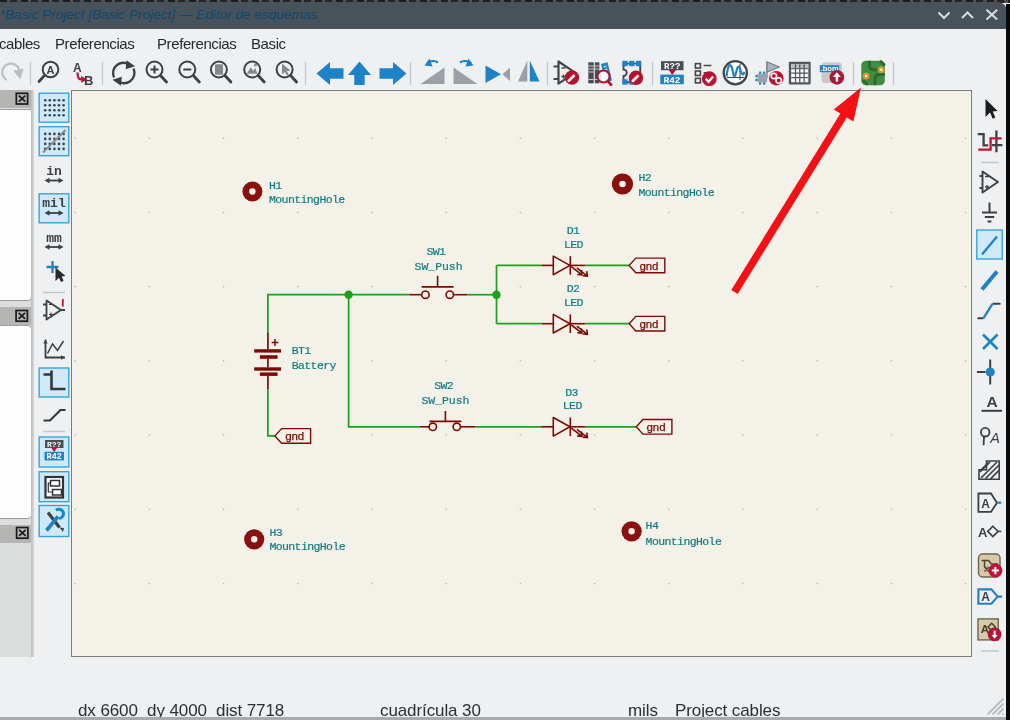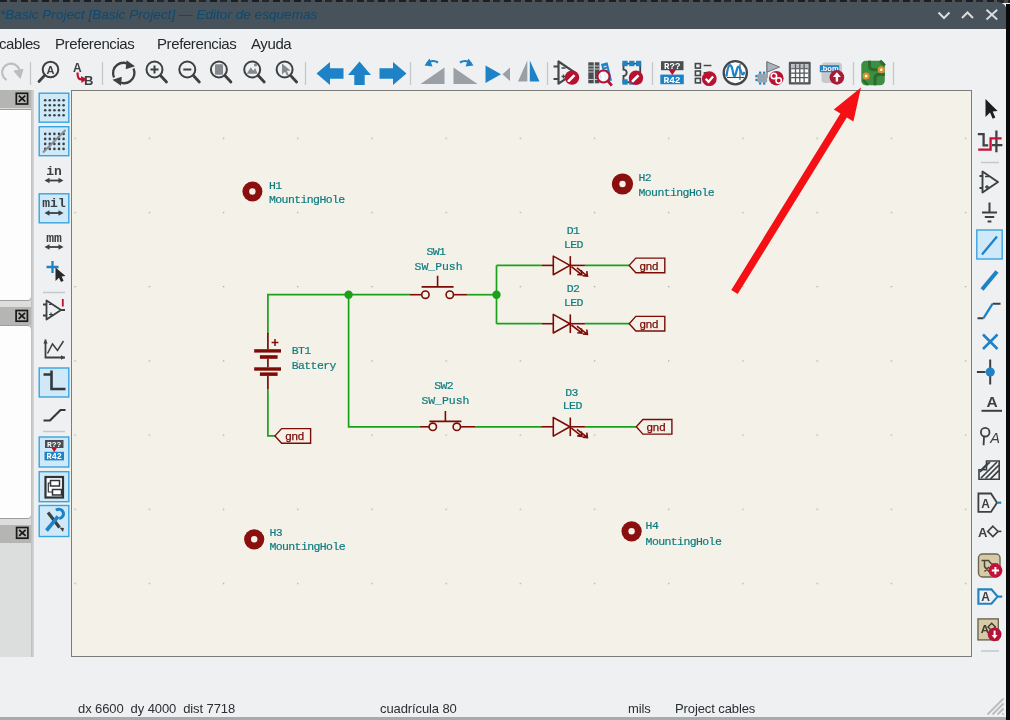--- a/index.html
+++ b/index.html
@@ -14,53 +14,53 @@
   #menubar{left:0;top:29px;width:1006px;height:27px;background:#eff0f1;color:#24292e;font-size:15px;letter-spacing:-0.4px;}
   .mitem{position:absolute;top:6px;}
   #toolbar{left:0;top:56px;width:1006px;height:34px;background:#eff0f1;}
   #mainleftpanel{left:0;top:90px;width:33px;height:567px;background:#dcdddd;}
   .phead{position:absolute;left:0;width:31px;height:18px;background:#b5b6b3;}
   .pwhite{position:absolute;left:-4px;background:#fdfdfd;border:1px solid #9e9e9e;}
   #splitter{left:31px;top:90px;width:3px;height:567px;background:linear-gradient(90deg,#bdbdbd,#d8d8d8);}
   #lefttb{left:34px;top:90px;width:38px;height:567px;background:#eff0f1;}
   #canvas{left:71px;top:90px;width:901px;height:567px;background:#f4f2e8;border:1px solid #7c7c78;box-sizing:border-box;}
   #righttb{left:972px;top:90px;width:34px;height:567px;background:#eff0f1;}
-  #statusbar{left:0;top:657px;width:914px;height:63px;background:#eff0f1;color:#2b2f33;font-size:13px;letter-spacing:-0.1px;}
+  #statusbar{left:0;top:657px;width:914px;height:63px;background:#eff0f1;color:#2b2f33;font-size:17px;letter-spacing:-0.1px;}
   .sitem{position:absolute;top:44px;}
   #bottomstrip{left:0;top:717px;width:1006px;height:3px;background:#a9aaab;}
   svg{position:absolute;left:0;top:0;}
   text{font-family:"Liberation Mono",monospace;}
 </style>
 </head>
 <body>
 <div id="root">
   <div class="abs" id="topsliver"></div>
   <div class="abs" id="titlebar"></div>
   <div class="abs" id="titletext">*Basic Project [Basic Project] — Editor de esquemas</div>
   <div class="abs" id="menubar">
     <span class="mitem" style="left:-1px">cables</span>
     <span class="mitem" style="left:55px">Preferencias</span>
     <span class="mitem" style="left:157px">Preferencias</span>
-    <span class="mitem" style="left:251px">Ayuda</span>
+    <span class="mitem" style="left:251px">Basic</span>
   </div>
   <div class="abs" id="toolbar"></div>
   <div class="abs" id="mainleftpanel">
     <div class="phead" style="top:0px"></div>
     <div class="pwhite" style="top:19px;width:34px;height:190px;border-radius:0 0 4px 0"></div>
     <div class="phead" style="top:217px"></div>
     <div class="pwhite" style="top:235px;width:34px;height:192px;border-radius:0 4px 4px 0"></div>
     <div class="phead" style="top:435px"></div>
   </div>
   <div class="abs" id="splitter"></div>
   <div class="abs" id="lefttb"></div>
   <div class="abs" id="canvas"></div>
   <div class="abs" id="righttb"></div>
   <div class="abs" id="statusbar">
     <span class="sitem" style="left:78px">dx 6600&nbsp; dy 4000&nbsp; dist 7718</span>
-    <span class="sitem" style="left:380px">cuadrícula 80</span>
+    <span class="sitem" style="left:380px">cuadrícula 30</span>
     <span class="sitem" style="left:628px">mils</span>
     <span class="sitem" style="left:675px">Project cables</span>
   </div>
   <div class="abs" id="bottomstrip"></div>
   <div class="abs" id="blackstrip"></div>
   <svg width="1010" height="720" viewBox="0 0 1010 720">
 
     <g fill="none" stroke="#d9dcde" stroke-width="2">
       <path d="M 938.5 12.5 L 944 18 L 949.5 12.5"></path>
       <path d="M 962 18 L 967.5 12.5 L 973 18"></path>

